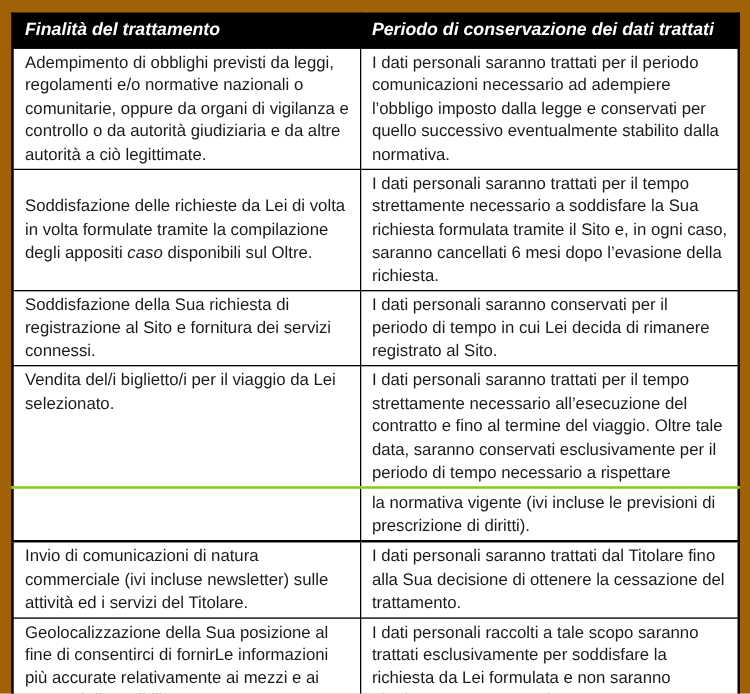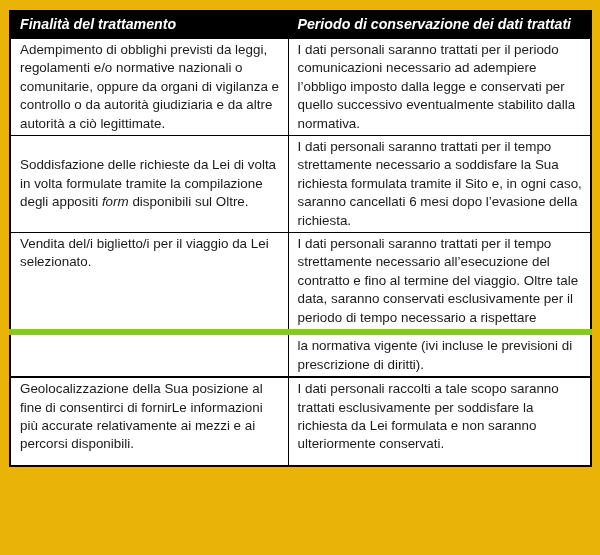--- a/index.html
+++ b/index.html
@@ -4,21 +4,21 @@
 <style>
   html, body {
     margin: 0;
     padding: 0;
     background: #ffffff;
   }
   .page {
     position: relative;
     width: 600px;
     height: 555px;
-    background: #eab308;
+    background: #a16207;
     overflow: hidden;
     text-decoration: underline;
   }
   table.privacy-table {
     position: absolute;
     left: 9px;
     top: 10px;
     width: 581px;
     border-collapse: collapse;
     table-layout: fixed;
@@ -41,21 +41,21 @@
     height: 19px;
     border: 1.5px solid #000000;
   }
   td {
     border: 1.5px solid #000000;
     vertical-align: top;
     padding: 2px 8px 2px 9px;
     background: #ffffff;
   }
   td.v-middle { vertical-align: middle; }
-  tr.split-above td { border-bottom: 6px solid #84cc16; }
+  tr.split-above td { border-bottom: 2px solid #84cc16; }
   tr.split-row td   { border-bottom: 2px solid #000000; }
   .it { font-style: italic; }
   
   tr.r1 td { height: 89px; }
   tr.r2 td { height: 87px; }
   tr.r3 td { height: 52px; }
   tr.r4 td { height: 76px; }
   tr.r5 td { height: 37px; }
   tr.r6 td { height: 48px; }
   tr.r7 td { height: 83px; }
@@ -74,30 +74,38 @@
         <th>Finalità del trattamento</th>
         <th>Periodo di conservazione dei dati trattati</th>
       </tr>
     </thead>
     <tbody>
       <tr class="r1">
         <td>Adempimento di obblighi previsti da leggi, regolamenti e/o normative nazionali o comunitarie, oppure da organi di vigilanza e controllo o da autorità giudiziaria e da altre autorità a ciò legittimate.</td>
         <td>I dati personali saranno trattati per il periodo comunicazioni necessario ad adempiere l’obbligo imposto dalla legge e conservati per quello successivo eventualmente stabilito dalla normativa.</td>
       </tr>
       <tr class="r2">
-        <td class="v-middle"><span>Soddisfazione delle richieste da Lei di volta in volta formulate tramite la compilazione degli appositi </span><span class="it">form</span><span> disponibili sul Oltre.</span></td>
+        <td class="v-middle"><span>Soddisfazione delle richieste da Lei di volta in volta formulate tramite la compilazione degli appositi </span><span class="it">caso</span><span> disponibili sul Oltre.</span></td>
         <td>I dati personali saranno trattati per il tempo strettamente necessario a soddisfare la Sua richiesta formulata tramite il Sito e, in ogni caso, saranno cancellati 6 mesi dopo l’evasione della richiesta.</td>
+      </tr>
+      <tr class="r3">
+        <td>Soddisfazione della Sua richiesta di registrazione al Sito e fornitura dei servizi connessi.</td>
+        <td>I dati personali saranno conservati per il periodo di tempo in cui Lei decida di rimanere registrato al Sito.</td>
       </tr>
       <tr class="r4 split-above">
         <td>Vendita del/i biglietto/i per il viaggio da Lei selezionato.</td>
         <td>I dati personali saranno trattati per il tempo strettamente necessario all’esecuzione del contratto e fino al termine del viaggio. Oltre tale data, saranno conservati esclusivamente per il periodo di tempo necessario a rispettare</td>
       </tr>
       <tr class="r5 split-row">
         <td></td>
         <td>la normativa vigente (ivi incluse le previsioni di prescrizione di diritti).</td>
+      </tr>
+      <tr class="r6">
+        <td>Invio di comunicazioni di natura commerciale (ivi incluse newsletter) sulle attività ed i servizi del Titolare.</td>
+        <td>I dati personali saranno trattati dal Titolare fino alla Sua decisione di ottenere la cessazione del trattamento.</td>
       </tr>
       <tr class="r7">
         <td>Geolocalizzazione della Sua posizione al fine di consentirci di fornirLe informazioni più accurate relativamente ai mezzi e ai percorsi disponibili.</td>
         <td>I dati personali raccolti a tale scopo saranno trattati esclusivamente per soddisfare la richiesta da Lei formulata e non saranno ulteriormente conservati.</td>
       </tr>
     </tbody>
   </table>
 </div>
 
 </body></html>

